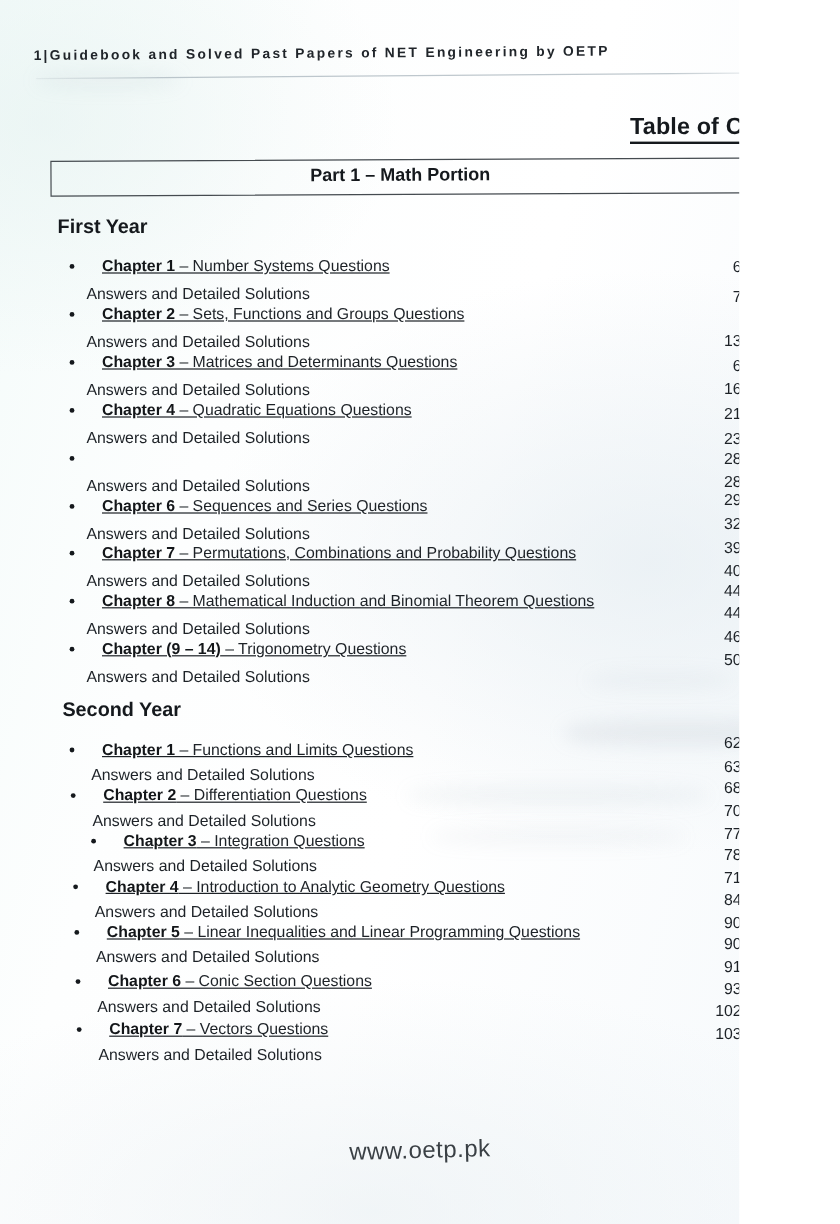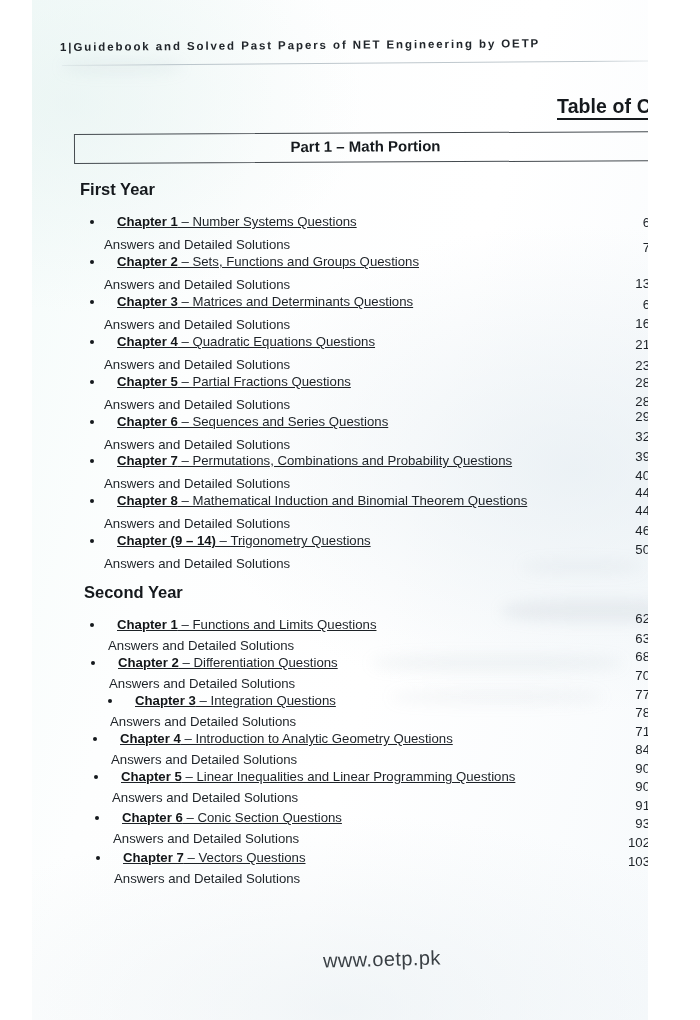--- a/index.html
+++ b/index.html
@@ -18,21 +18,20 @@
   #page {
     position: relative;
     width: 616px;
     height: 1020px;
     background:
       radial-gradient(ellipse 520px 340px at 88% 46%, rgba(222,232,238,0.55) 0%, rgba(255,255,255,0) 72%),
       radial-gradient(ellipse 420px 300px at 6% 10%, rgba(226,240,238,0.5) 0%, rgba(255,255,255,0) 70%),
       radial-gradient(ellipse 600px 260px at 50% 99%, rgba(228,236,240,0.5) 0%, rgba(255,255,255,0) 75%),
       linear-gradient(105deg, #f4fbfa 0%, #fdfefe 30%, #ffffff 58%, #f7fafc 100%);
     overflow: hidden;
-    margin-left: 32px;
   }
 
   
   .header {
     position: absolute;
     left: 28px;
     top: 41px;
     width: 620px;
     transform: rotate(-0.45deg);
     transform-origin: left center;
@@ -208,21 +207,21 @@
       <div class="pnum" style="left: 592px; top: 251px;">12</div>
       <div class="pnum" style="left: 578px; top: 276px;">13</div>
       <div class="entry" style="left: 58px; top: 294px;"><span class="bullet"></span><span class="etext"><span class="ch">Chapter 3</span><span> – Matrices and Determinants Questions</span></span></div>
       <div class="sub" style="left: 72px; top: 317px;">Answers and Detailed Solutions</div>
       <div class="pnum" style="left: 578px; top: 297px;">6</div>
       <div class="pnum" style="left: 578px; top: 316px;">16</div>
       <div class="entry" style="left: 58px; top: 334px;"><span class="bullet"></span><span class="etext"><span class="ch">Chapter 4</span><span> – Quadratic Equations Questions</span></span></div>
       <div class="sub" style="left: 72px; top: 357px;">Answers and Detailed Solutions</div>
       <div class="pnum" style="left: 578px; top: 337px;">21</div>
       <div class="pnum" style="left: 578px; top: 358px;">23</div>
-      <div class="entry" style="left: 58px; top: 374px;"><span class="bullet"></span><span class="etext"><span class="ch">Chapter 5</span><span> – Partial Fractions Questions</span></span></div>
+      <div class="entry" style="left: 58px; top: 374px;"><span class="bullet"></span></div>
       <div class="sub" style="left: 72px; top: 397px;">Answers and Detailed Solutions</div>
       <div class="pnum" style="left: 578px; top: 375px;">28</div>
       <div class="pnum" style="left: 578px; top: 394px;">28</div>
       <div class="entry" style="left: 58px; top: 414px;"><span class="bullet"></span><span class="etext"><span class="ch">Chapter 6</span><span> – Sequences and Series Questions</span></span></div>
       <div class="sub" style="left: 72px; top: 437px;">Answers and Detailed Solutions</div>
       <div class="pnum" style="left: 578px; top: 409px;">29</div>
       <div class="pnum" style="left: 578px; top: 429px;">32</div>
       <div class="entry" style="left: 58px; top: 453px;"><span class="bullet"></span><span class="etext"><span class="ch">Chapter 7</span><span> – Permutations, Combinations and Probability Questions</span></span></div>
       <div class="sub" style="left: 72px; top: 476px;">Answers and Detailed Solutions</div>
       <div class="pnum" style="left: 578px; top: 449px;">39</div>

